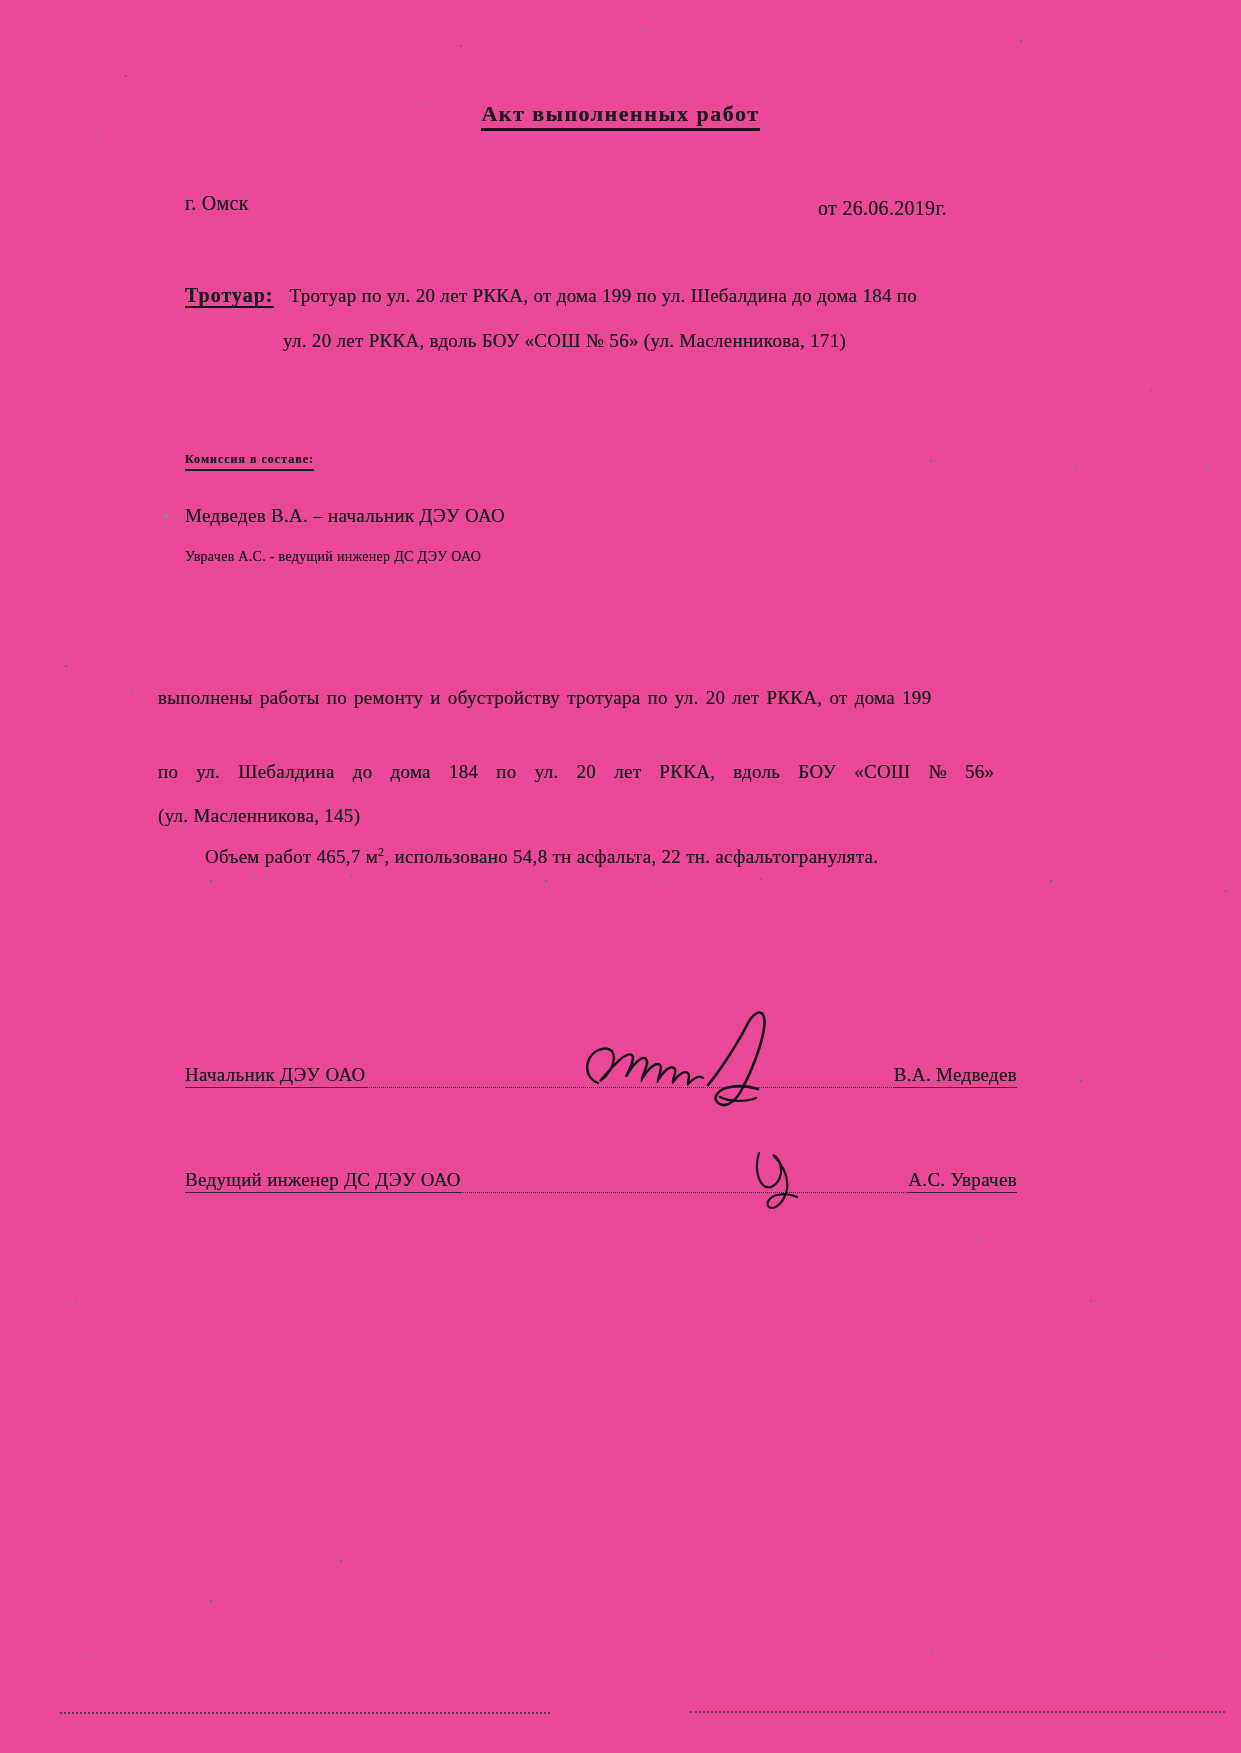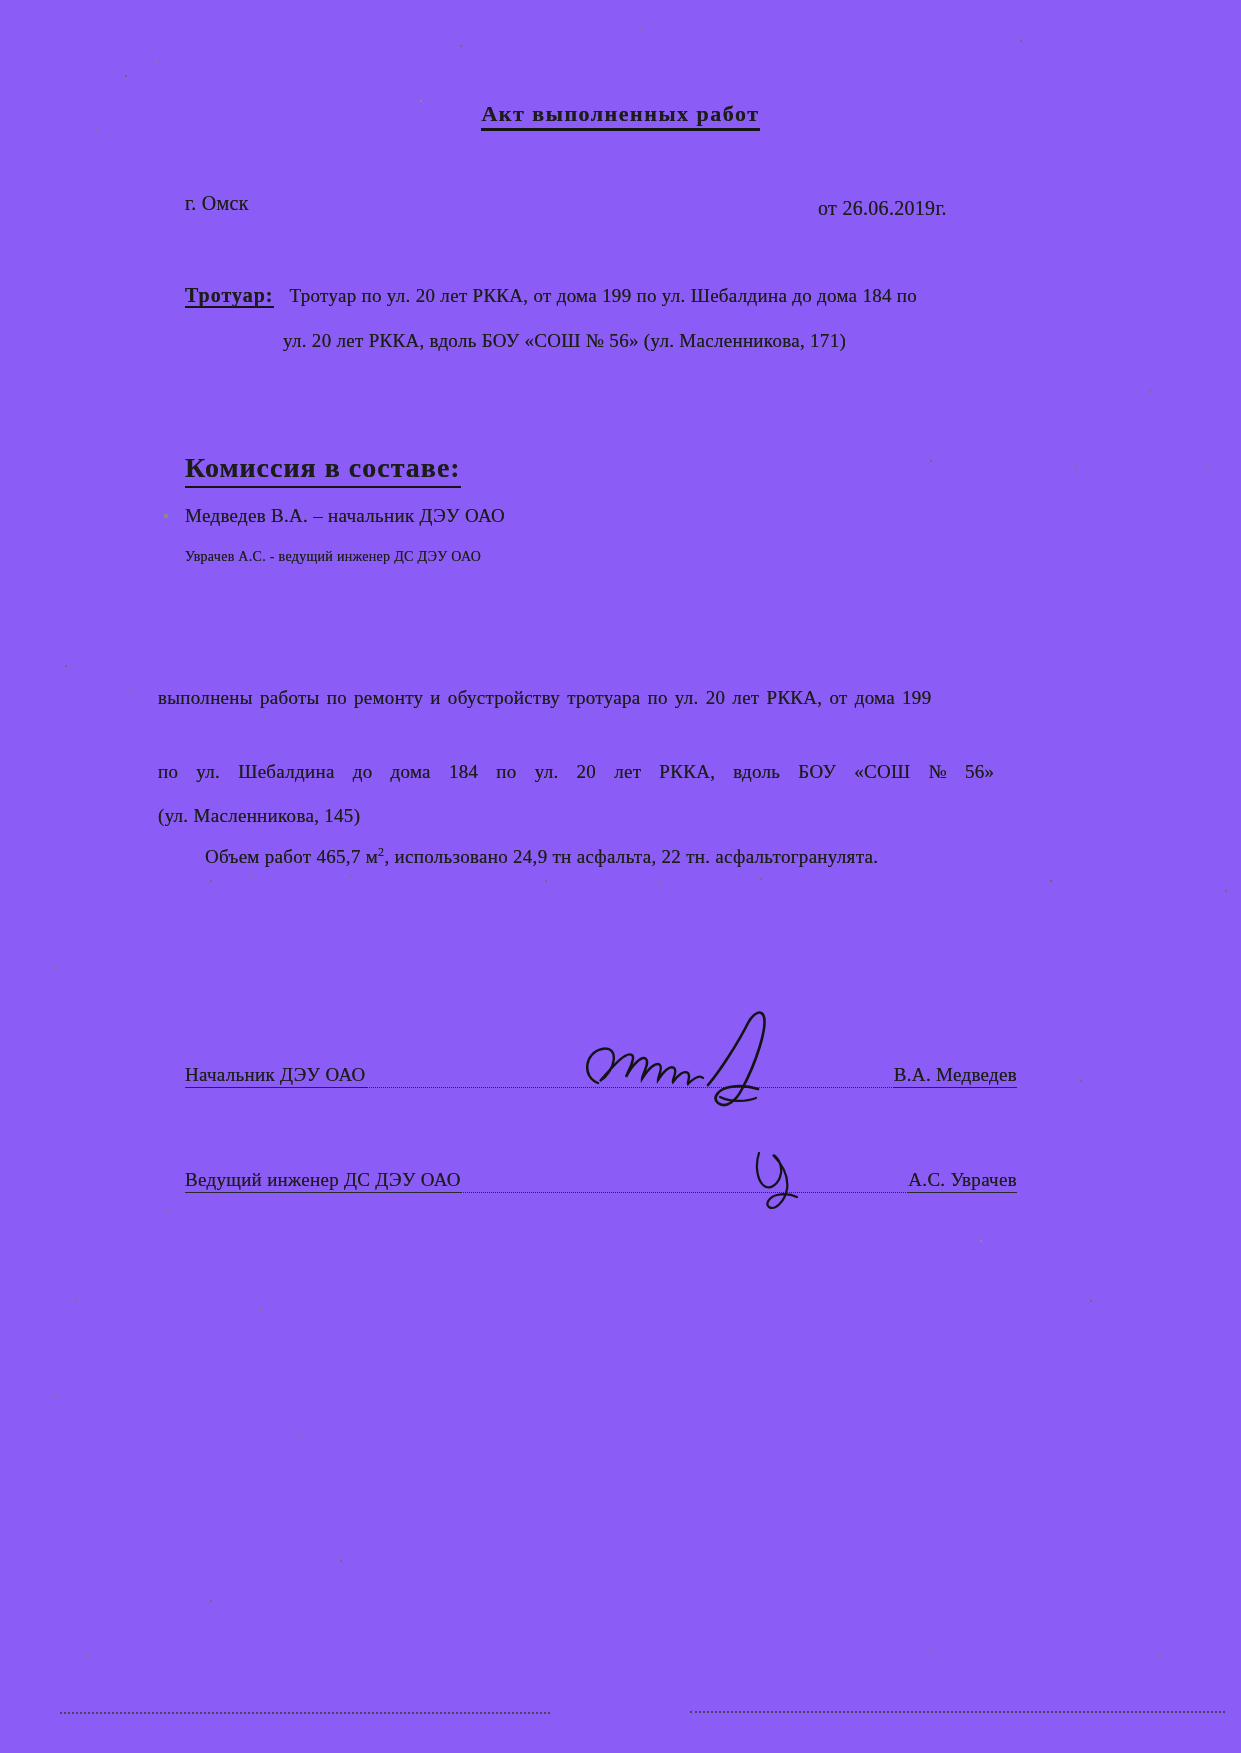--- a/index.html
+++ b/index.html
@@ -1,20 +1,20 @@
 <!DOCTYPE html>
 <html lang="ru"><head>
 <meta charset="utf-8">
 <style>
   html,body{margin:0;padding:0;background:#888;}
   .page{
     position:relative;
     width:1241px;height:1753px;
     margin:0 auto;
-    background:#8b5cf6;
+    background:#ec4899;
     font-family:"Liberation Serif","DejaVu Serif",serif;
     color:#161616;
     overflow:hidden;
   }
   .scan-text{
     color:#1c1c1c;
     text-shadow:0 0 .5px #3a3a3a;
     letter-spacing:.3px;
   }
   .abs{position:absolute;}
@@ -29,21 +29,21 @@
   .date{top:197px;left:818px;font-size:20px;}
   .object-line1{top:284px;left:185px;font-size:19px;width:850px;}
   .object-label{
     font-weight:bold;font-size:20px;
     border-bottom:2px solid #141414;
     margin-right:16px;letter-spacing:1px;
   }
   .object-line2{top:330px;left:283px;font-size:19px;}
   .commission-heading{
     top:452px;left:185px;
-    font-size:28px;font-weight:bold;letter-spacing:1px;
+    font-size:12px;font-weight:bold;letter-spacing:1px;
     border-bottom:2px solid #141414;padding-bottom:2px;
   }
   .member1{top:505px;left:185px;font-size:19px;}
   .member2{top:549px;left:185px;font-size:14px;}
   .body-line1{top:672px;left:228px;font-size:19px;}
   .body-line2{top:687px;left:158px;font-size:19px;word-spacing:2px;}
   .body-line3{top:761px;left:158px;font-size:19px;word-spacing:13px;}
   .body-line4{top:805px;left:158px;font-size:19px;}
   .volume-line{top:845px;left:205px;font-size:19px;}
   .volume-line sup{font-size:12px;}
@@ -108,21 +108,21 @@
 
   <div class="abs commission-heading scan-text">Комиссия в составе:</div>
   <div class="abs member1 scan-text">Медведев В.А. –  начальник ДЭУ ОАО</div>
   <div class="abs member2 scan-text">Уврачев А.С. -  ведущий инженер ДС ДЭУ ОАО</div>
 
   <div class="abs body-line2 scan-text">выполнены работы по ремонту и обустройству тротуара по ул. 20 лет РККА, от дома 199</div>
   <div class="abs body-line3 scan-text">по ул. Шебалдина до дома 184 по ул. 20 лет РККА, вдоль БОУ «СОШ   № 56»</div>
   <div class="abs body-line4 scan-text">(ул. Масленникова, 145)</div>
 
   <div class="abs volume-line scan-text">
-    <span>Объем работ 465,7 м</span><sup>2</sup><span>, использовано 24,9 тн асфальта, 22 тн. асфальтогранулята.</span>
+    <span>Объем работ 465,7 м</span><sup>2</sup><span>, использовано 54,8 тн асфальта, 22 тн. асфальтогранулята.</span>
   </div>
 
   <div class="abs sig-row sig-row1 scan-text">
     <span class="sig-role">Начальник ДЭУ ОАО</span>
     <span class="sig-fill"></span>
     <span class="sig-name">В.А. Медведев</span>
   </div>
 
   <svg class="abs autograph1" viewBox="0 0 230 110">
     <path stroke-width="2.4" d="M28 78 C12 72 14 48 32 44 C50 40 46 66 30 76 C44 60 56 46 62 50 C66 53 58 66 56 72

